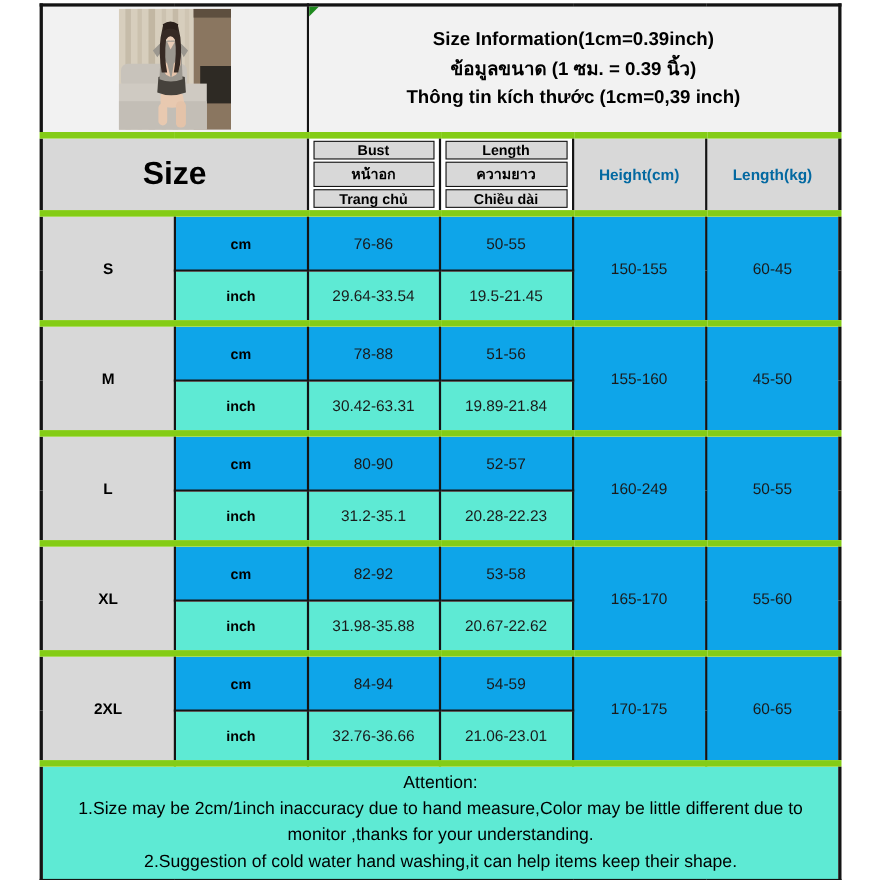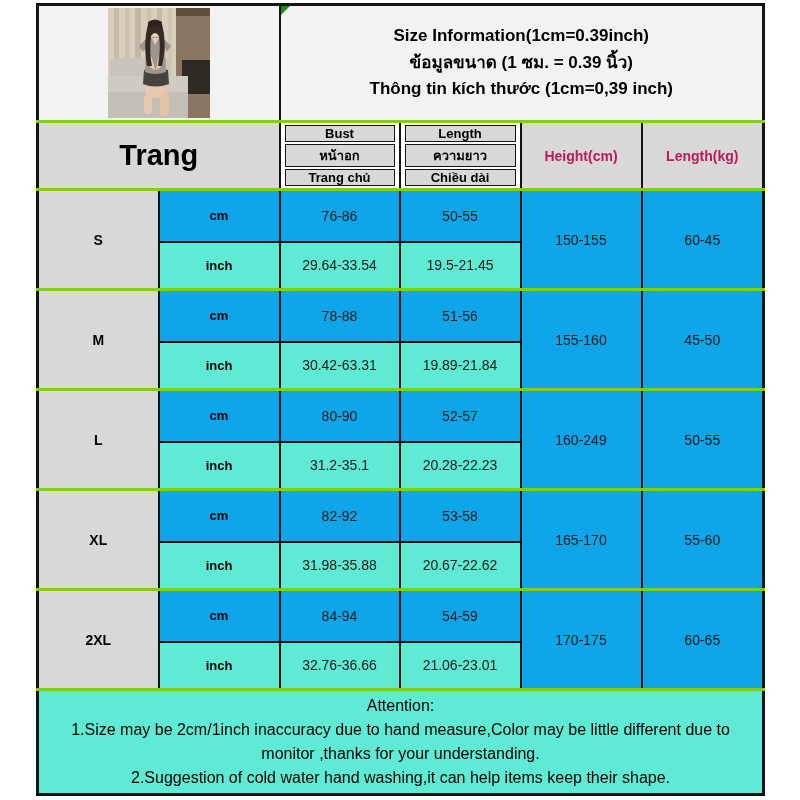--- a/index.html
+++ b/index.html
@@ -18,41 +18,41 @@
   col.c1 { width: 121px; } col.c2 { width: 121px; } col.c3 { width: 120px; }
   col.c4 { width: 121px; } col.c5 { width: 121px; } col.c6 { width: 122px; }
 
   
   .bg-top    { background: #f2f2f2; }
   .bg-head   { background: #d8d8d8; }
   .bg-tint   { background: #0ea5e9; }
   .bg-white  { background: #5eead4; }
 
   
-  .sep-top td { border-top: 3px solid #84cc16; }
+  .sep-top td { border-top: 6px solid #84cc16; }
 
   
   td.photo-cell { height: 112px; padding: 2px 0; }
   td.title-cell { position: relative; padding: 4px 8px; }
   .title-line { font-weight: bold; font-size: 17px; line-height: 1.55; color: #000; }
   .corner-marker {
     position: absolute; left: 0; top: 0; width: 0; height: 0;
     border-top: 9px solid #1f8a1f; border-right: 9px solid transparent;
   }
 
   
   td.size-head { font-size: 29px; font-weight: bold; color: #000; height: 62px; }
   td.sub-head { background: #ffffff; padding: 2px 4px; height: 62px; }
   .sub-stack { display: flex; flex-direction: column; gap: 2px; height: 100%; }
   .sub-box {
     flex: 1; background: #d8d8d8; border: 1px solid #141414;
     display: flex; align-items: center; justify-content: center;
     font-weight: bold; font-size: 13px; color: #000;
   }
-  td.range-head { font-weight: bold; font-size: 14px; color: #be185d; }
+  td.range-head { font-weight: bold; font-size: 14px; color: #0369a1; }
 
   
   td.size-label { font-weight: bold; font-size: 14px; color: #000; }
   td.unit-label { font-weight: bold; font-size: 13px; color: #000; }
   td.val { font-size: 14px; color: #1a1a1a; }
   tr.row-cm td { height: 52px; }
   tr.row-inch td { height: 48px; }
 
   
   td.footer-cell { height: 74px; padding: 3px 12px; font-size: 16px; line-height: 1.5; color: #000; }
@@ -124,21 +124,21 @@
       </td>
       <td colspan="4" class="title-cell bg-top">
         <span class="corner-marker"></span>
         <div class="title-line">Size Information(1cm=0.39inch)</div>
         <div class="title-line">ข้อมูลขนาด (1 ซม. = 0.39 นิ้ว)</div>
         <div class="title-line">Thông tin kích thước (1cm=0,39 inch)</div>
       </td>
     </tr>
 
     <tr class="sep-top">
-      <td colspan="2" class="size-head bg-head">Trang</td>
+      <td colspan="2" class="size-head bg-head">Size</td>
       <td class="sub-head">
         <div class="sub-stack">
           <div class="sub-box">Bust</div>
           <div class="sub-box">หน้าอก</div>
           <div class="sub-box">Trang chủ</div>
         </div>
       </td>
       <td class="sub-head">
         <div class="sub-stack">
           <div class="sub-box">Length</div>

